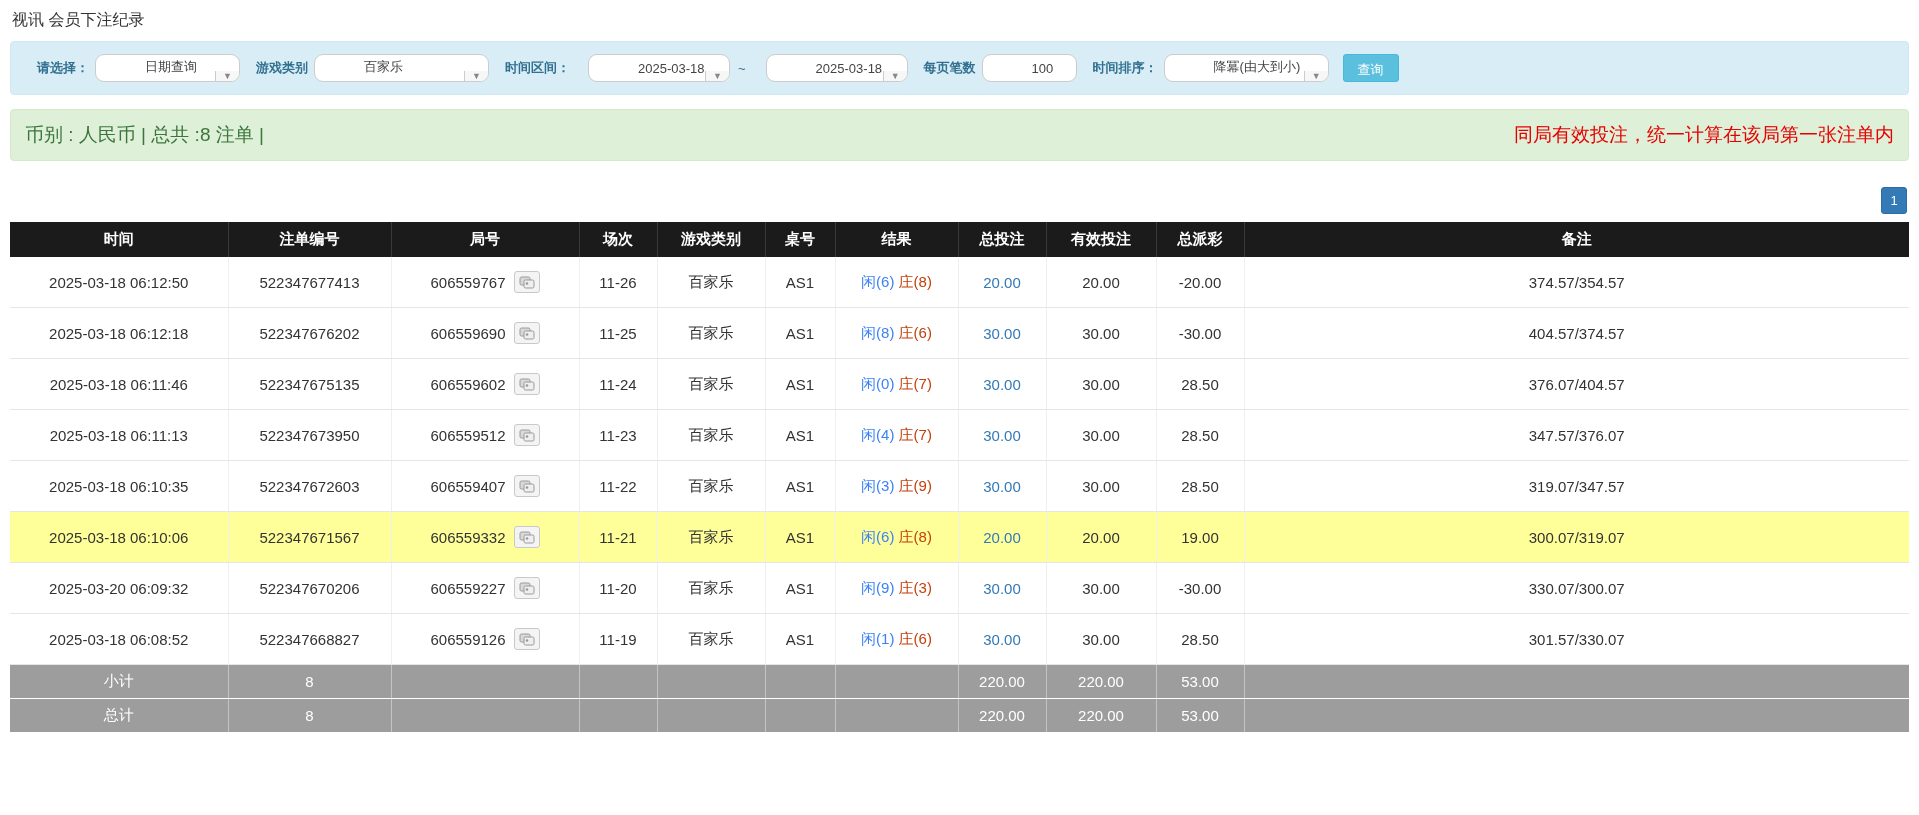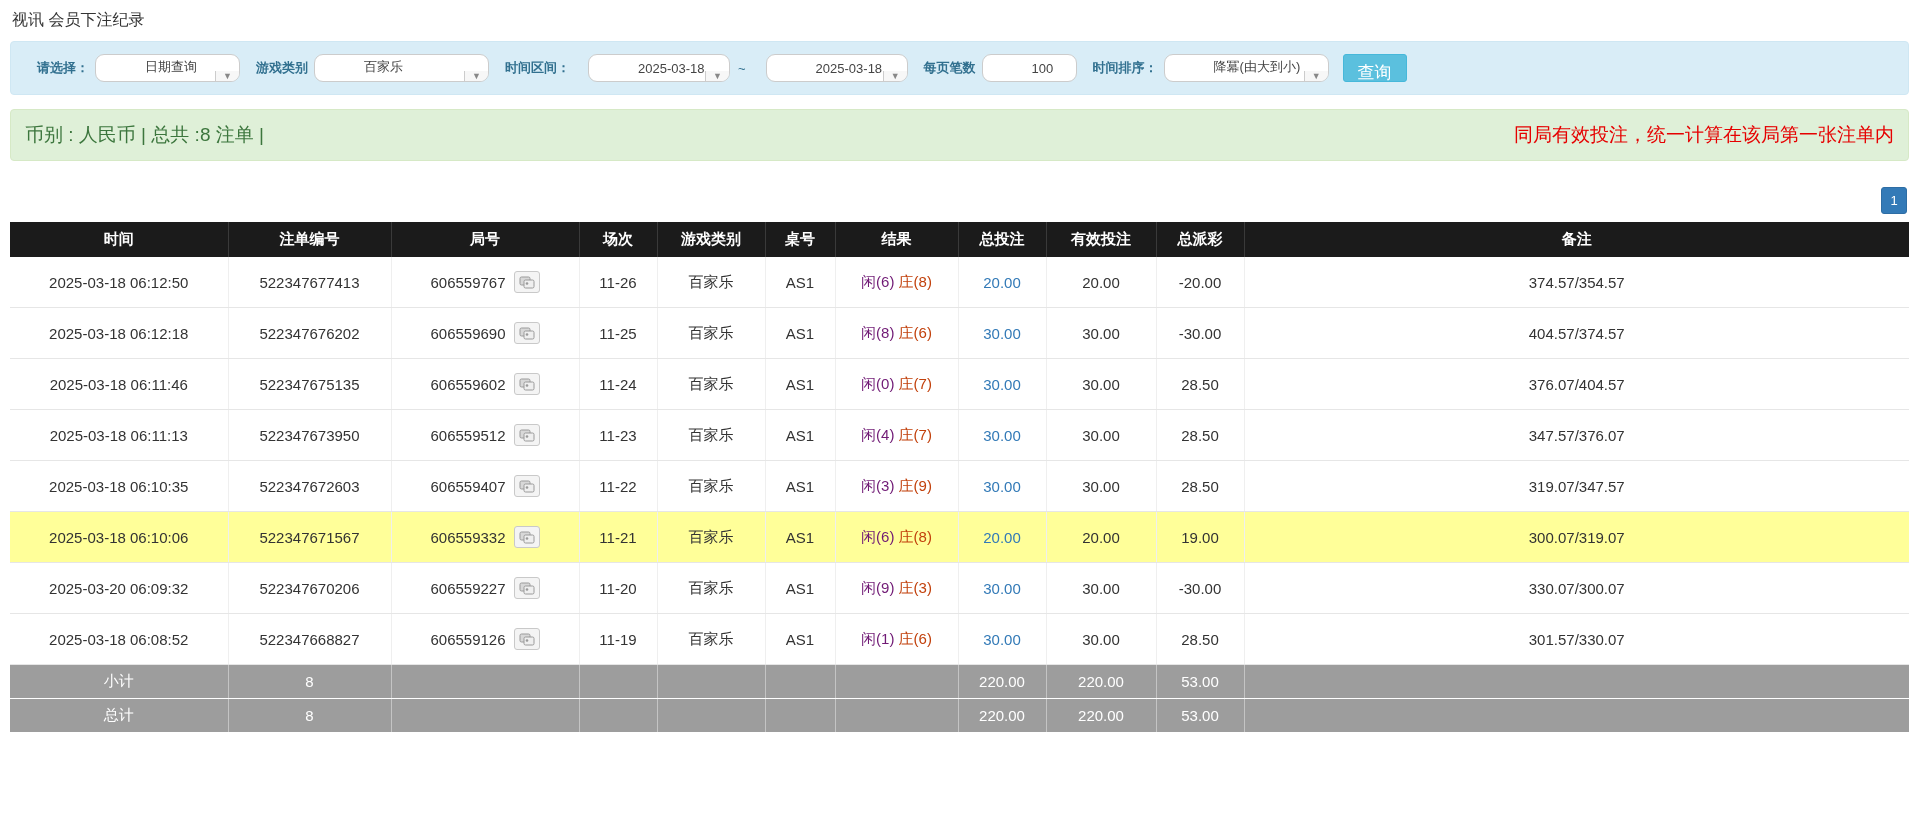--- a/index.html
+++ b/index.html
@@ -19,21 +19,21 @@
     border-radius: 9px; height: 28px; overflow: hidden; cursor: pointer; padding-left: 39px; }
   .select-value { padding: 5px 10px; color: #444; min-width: 0; white-space: nowrap;
     display: flex; align-items: center; }
   .select-caret { width: 24px; border-left: 1px solid #ccc; background: #f7f7f7;
     display: flex; align-items: center; justify-content: center; color: #888; font-size: 9px; }
   .w-select { width: 145px; } .w-game { width: 175px; } .w-date { width: 142px; margin-left: 12px; }
   .w-size { width: 95px; gap: 37px; } .w-sort { width: 165px; }
   .select-box .select-value { flex: 1; }
 
   .search-button { background: #5bc0de; border: 1px solid #46b8da; color: #fff;
-    font-size: 17px; padding: 6px 14px; border-radius: 3px; cursor: pointer; margin-left: 8px; height: 28px; }
+    font-size: 13px; padding: 6px 14px; border-radius: 3px; cursor: pointer; margin-left: 8px; height: 28px; }
 
   
   .info-bar { background: #dff0d8; border: 1px solid #d6e9c6; border-radius: 4px;
     margin-top: 14px; padding: 12px 14px; display: flex; justify-content: space-between;
     align-items: center; font-size: 19px; }
   .info-left { color: #3c763d; }
   .info-right { color: #e60000; }
 
   
   .pagination-top { display: flex; justify-content: flex-end; margin: 26px 2px 8px 0; }
@@ -46,21 +46,21 @@
   table.records th { background: #1b1b1b; color: #fff; font-weight: bold; padding: 8px 4px;
     border-right: 1px solid #3a3a3a; text-align: center; }
   table.records th:last-child { border-right: none; }
   table.records td { padding: 14px 6px; text-align: center; color: #333;
     border-bottom: 1px solid #e6e6e6; border-right: 1px solid #efefef; background: #fff;
     overflow: hidden; white-space: nowrap; }
   table.records td:last-child { border-right: none; }
   tr.highlight td { background: #ffff99; }
   .bet-link { color: #337ab7; cursor: pointer; }
   .neg { color: #e60000; }
-  .res-player { color: #701a75; }
+  .res-player { color: #3b82f6; }
   .res-banker { color: #c2410c; }
   .round-cell { display: inline-flex; align-items: center; gap: 8px; }
   .snap-icon { width: 26px; height: 22px; border: 1px solid #c9c9c9; border-radius: 3px;
     background: #f4f4f4; display: inline-flex; align-items: center; justify-content: center;
     cursor: pointer; }
   tr.footer-row td { background: #9d9d9d; color: #fff; padding: 7px 6px;
     border-right: 1px solid #c4c4c4; border-bottom: 1px solid #fff; }
   tr.footer-row td:last-child { border-right: none; }
 </style>
 </head>

